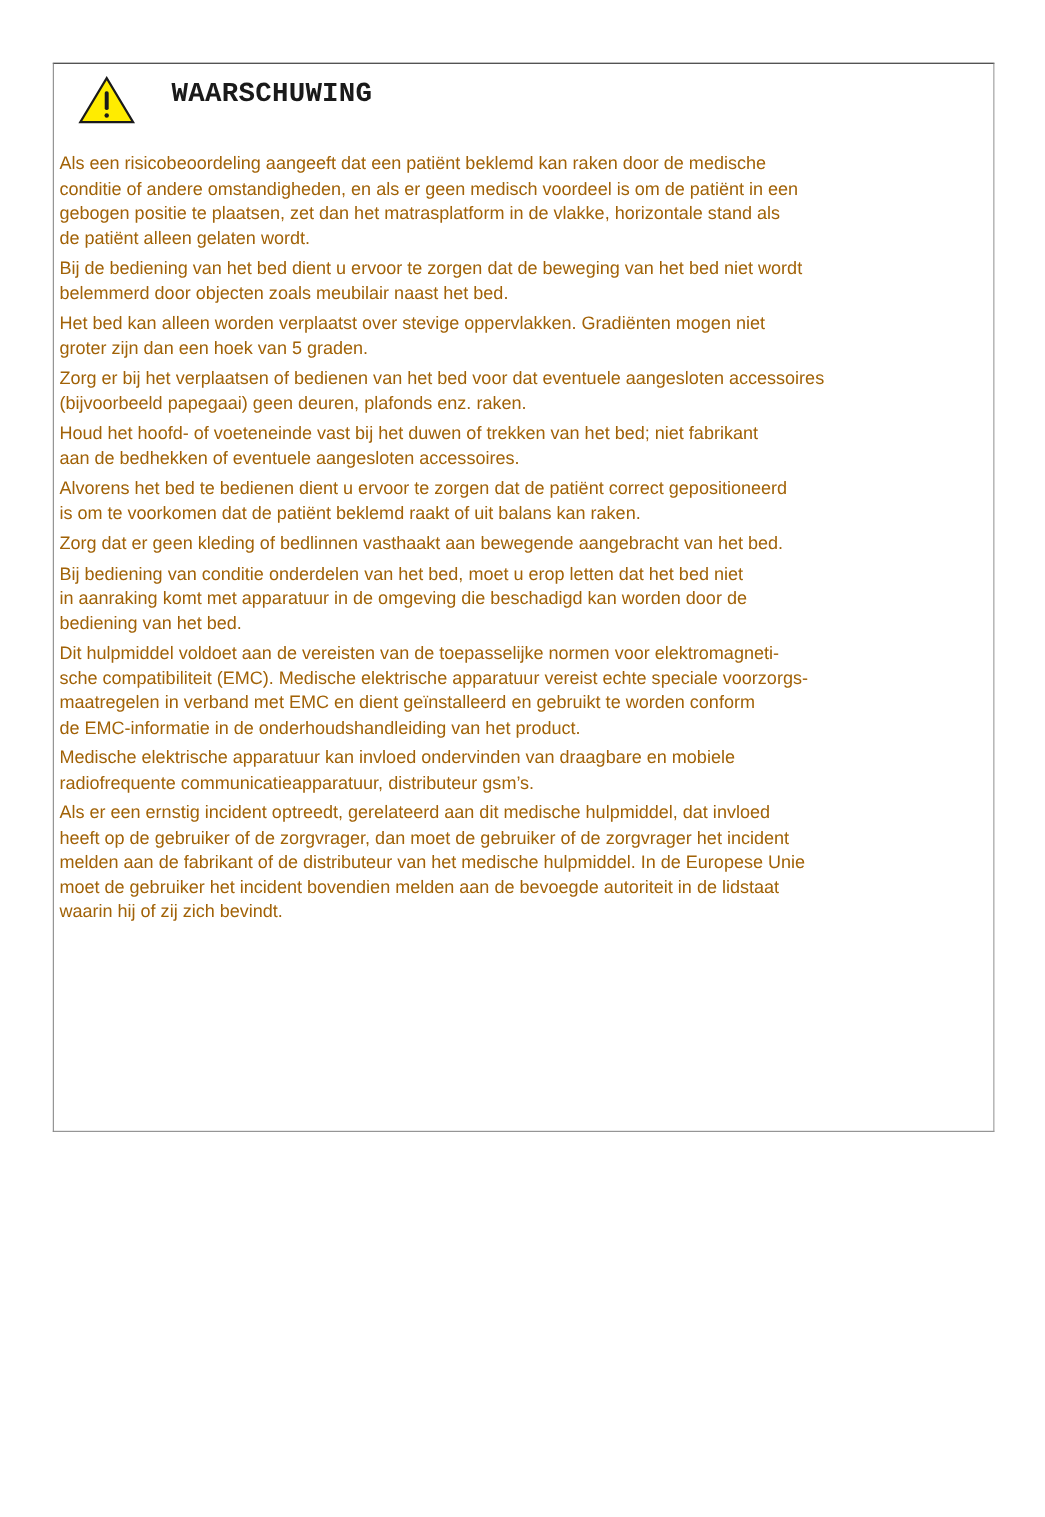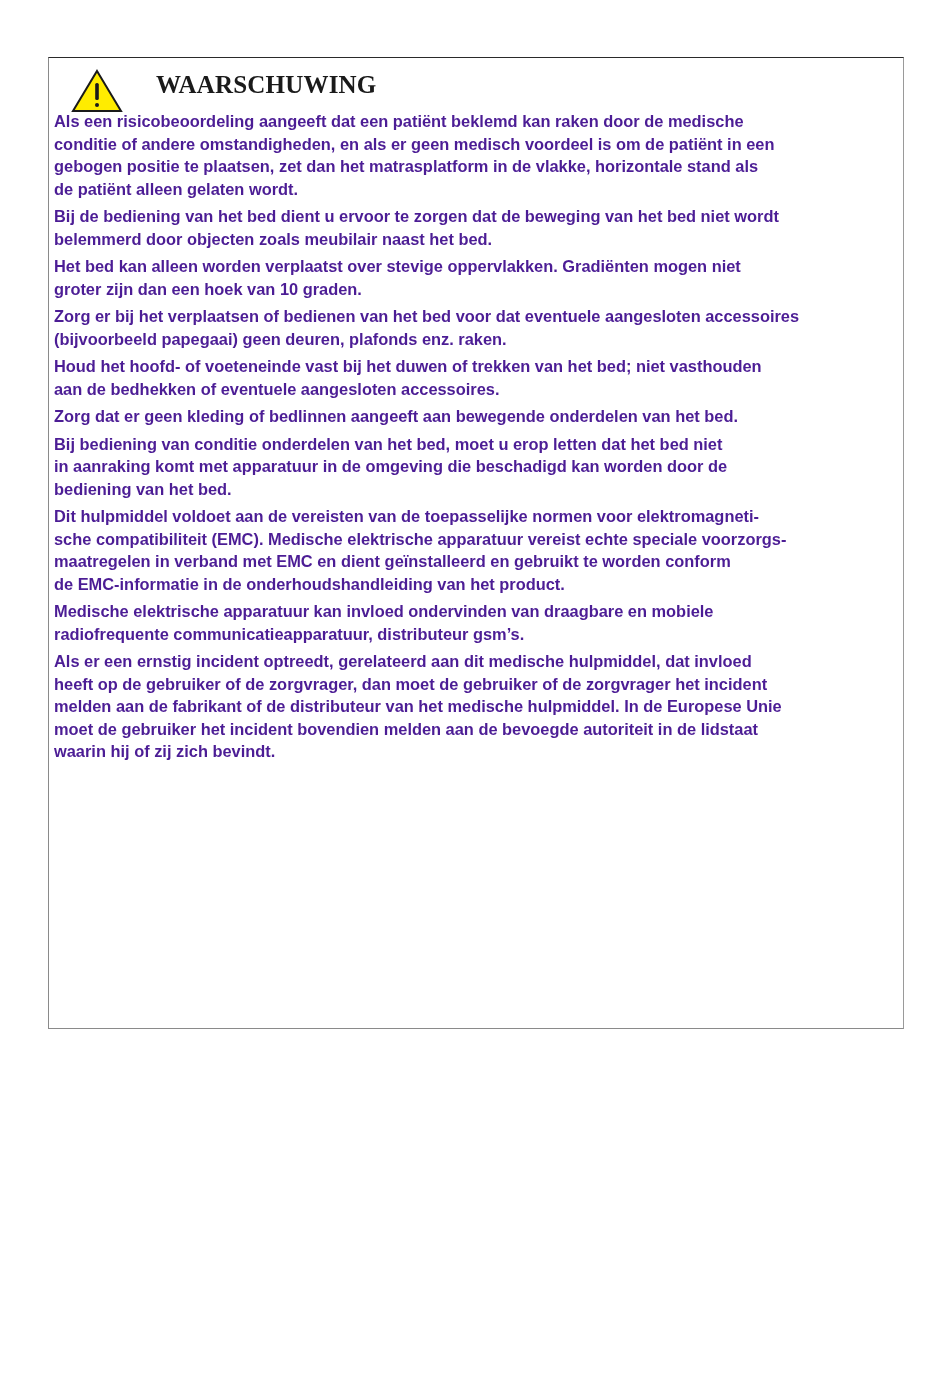--- a/index.html
+++ b/index.html
@@ -9,27 +9,27 @@
     border-top:1.5px solid #2a2a2a;
     border-left:1.5px solid #8a8a8a;
     border-right:1.5px solid #9a9a9a;
     border-bottom:1.5px solid #8a8a8a;
     box-sizing:border-box;
   }
   .header { position:absolute; left:22px; top:10px; height:46px; display:flex; align-items:center; }
   .warn-icon { width:52px; height:44px; }
   .title {
     position:absolute; left:107px; top:13px;
-    font-family:Liberation Serif, serif; font-weight:bold;
+    font-family:Liberation Mono, monospace; font-weight:bold;
     font-size:25px; color:#1a1a1a; letter-spacing:0.2px;
   }
   .content {
-    position:absolute; left:5px; top:52px; width:850px;
-    font-family:"Liberation Sans", sans-serif; font-weight:bold;
-    font-size:16.4px; line-height:22.5px; color:#4c1d95;
+    position:absolute; left:5px; top:80px; width:850px;
+    font-family:"Liberation Sans", sans-serif; font-weight:normal;
+    font-size:16.4px; line-height:22.5px; color:#a16207;
   }
   .para { margin:0 0 5px 0; white-space:pre-line; }
 </style>
 </head>
 <body>
 
 <div class="box">
   <div class="header">
     <svg class="warn-icon" viewBox="0 0 52 44">
       <polygon points="26,2 50,42 2,42" fill="#ffec00" stroke="#1a1a1a" stroke-width="2" stroke-linejoin="miter"></polygon>
@@ -39,26 +39,28 @@
   </div>
   <div class="title">WAARSCHUWING</div>
   <div class="content">
     <p class="para">Als een risicobeoordeling aangeeft dat een patiënt beklemd kan raken door de medische
 conditie of andere omstandigheden, en als er geen medisch voordeel is om de patiënt in een
 gebogen positie te plaatsen, zet dan het matrasplatform in de vlakke, horizontale stand als
 de patiënt alleen gelaten wordt.</p>
     <p class="para">Bij de bediening van het bed dient u ervoor te zorgen dat de beweging van het bed niet wordt
 belemmerd door objecten zoals meubilair naast het bed.</p>
     <p class="para">Het bed kan alleen worden verplaatst over stevige oppervlakken. Gradiënten mogen niet
-groter zijn dan een hoek van 10 graden.</p>
+groter zijn dan een hoek van 5 graden.</p>
     <p class="para">Zorg er bij het verplaatsen of bedienen van het bed voor dat eventuele aangesloten accessoires
 (bijvoorbeeld papegaai) geen deuren, plafonds enz. raken.</p>
-    <p class="para">Houd het hoofd- of voeteneinde vast bij het duwen of trekken van het bed; niet vasthouden
+    <p class="para">Houd het hoofd- of voeteneinde vast bij het duwen of trekken van het bed; niet fabrikant
 aan de bedhekken of eventuele aangesloten accessoires.</p>
-    <p class="para">Zorg dat er geen kleding of bedlinnen aangeeft aan bewegende onderdelen van het bed.</p>
+    <p class="para">Alvorens het bed te bedienen dient u ervoor te zorgen dat de patiënt correct gepositioneerd
+is om te voorkomen dat de patiënt beklemd raakt of uit balans kan raken.</p>
+    <p class="para">Zorg dat er geen kleding of bedlinnen vasthaakt aan bewegende aangebracht van het bed.</p>
     <p class="para">Bij bediening van conditie onderdelen van het bed, moet u erop letten dat het bed niet
 in aanraking komt met apparatuur in de omgeving die beschadigd kan worden door de
 bediening van het bed.</p>
     <p class="para">Dit hulpmiddel voldoet aan de vereisten van de toepasselijke normen voor elektromagneti-
 sche compatibiliteit (EMC). Medische elektrische apparatuur vereist echte speciale voorzorgs-
 maatregelen in verband met EMC en dient geïnstalleerd en gebruikt te worden conform
 de EMC-informatie in de onderhoudshandleiding van het product.</p>
     <p class="para">Medische elektrische apparatuur kan invloed ondervinden van draagbare en mobiele
 radiofrequente communicatieapparatuur, distributeur gsm’s.</p>
     <p class="para">Als er een ernstig incident optreedt, gerelateerd aan dit medische hulpmiddel, dat invloed

